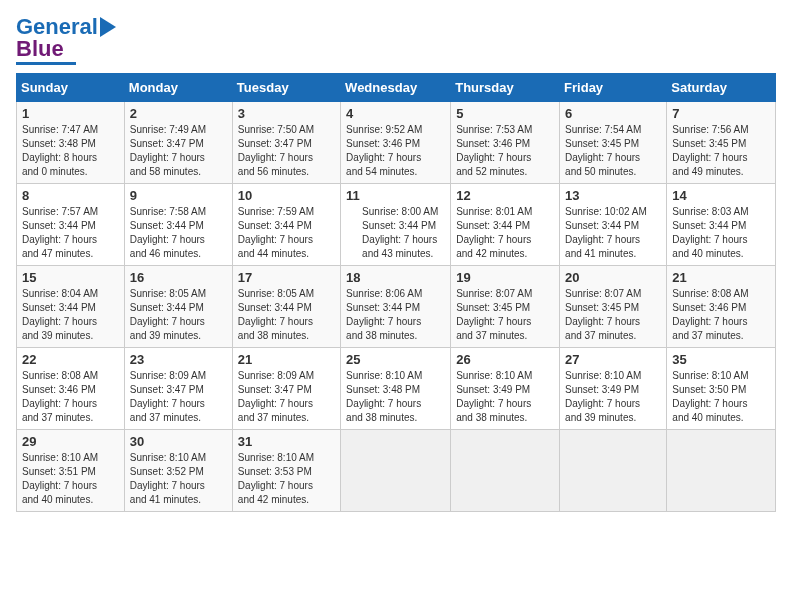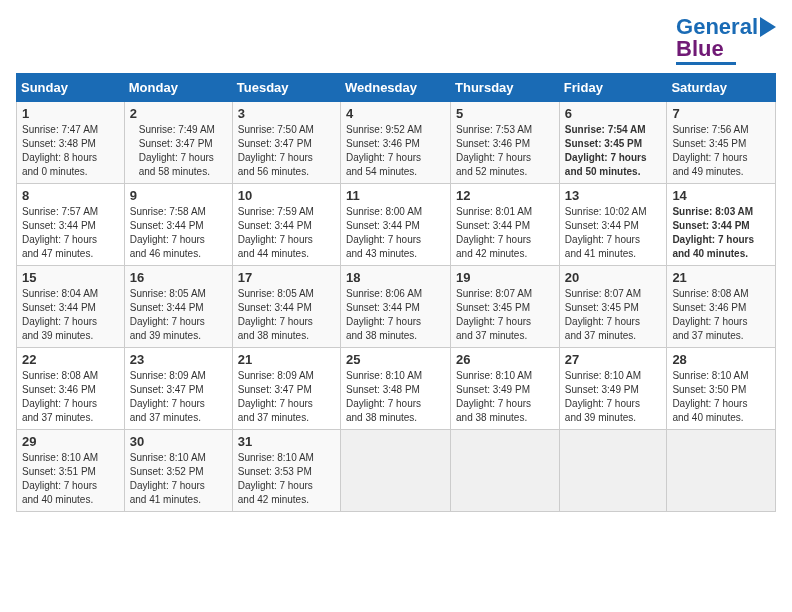--- a/index.html
+++ b/index.html
@@ -5,21 +5,21 @@
     * { box-sizing: border-box; margin: 0; padding: 0; }
     body {
       font-family: Arial, sans-serif;
       background: #fff;
       width: 792px;
       min-height: 612px;
       padding: 16px;
     }
     .header-area {
       display: flex;
-      justify-content: flex-end;
+      justify-content: flex-start;
       align-items: flex-start;
       margin-bottom: 8px;
     }
     .logo {
       display: flex;
       flex-direction: column;
       align-items: flex-start;
     }
     .logo-text {
       font-size: 22px;
@@ -136,21 +136,21 @@
       <tr>
         <td>
           <span class="day-num">1</span>
           <div class="day-info" style="white-space: pre-line;">Sunrise: 7:47 AM
 Sunset: 3:48 PM
 Daylight: 8 hours
 and 0 minutes.</div>
         </td>
         <td>
           <span class="day-num">2</span>
-          <div class="day-info" style="white-space: pre-line; margin-left: 9px;">Sunrise: 7:49 AM
+          <div class="day-info" style="white-space: pre-line;">Sunrise: 7:49 AM
 Sunset: 3:47 PM
 Daylight: 7 hours
 and 58 minutes.</div>
         </td>
         <td>
           <span class="day-num">3</span>
           <div class="day-info" style="white-space: pre-line;">Sunrise: 7:50 AM
 Sunset: 3:47 PM
 Daylight: 7 hours
 and 56 minutes.</div>
@@ -164,21 +164,21 @@
         </td>
         <td>
           <span class="day-num">5</span>
           <div class="day-info" style="white-space: pre-line;">Sunrise: 7:53 AM
 Sunset: 3:46 PM
 Daylight: 7 hours
 and 52 minutes.</div>
         </td>
         <td>
           <span class="day-num">6</span>
-          <div class="day-info" style="white-space: pre-line; font-weight: bold;">Sunrise: 7:54 AM
+          <div class="day-info" style="white-space: pre-line;">Sunrise: 7:54 AM
 Sunset: 3:45 PM
 Daylight: 7 hours
 and 50 minutes.</div>
         </td>
         <td>
           <span class="day-num">7</span>
           <div class="day-info" style="white-space: pre-line;">Sunrise: 7:56 AM
 Sunset: 3:45 PM
 Daylight: 7 hours
 and 49 minutes.</div>
@@ -201,42 +201,42 @@
         </td>
         <td>
           <span class="day-num">10</span>
           <div class="day-info" style="white-space: pre-line;">Sunrise: 7:59 AM
 Sunset: 3:44 PM
 Daylight: 7 hours
 and 44 minutes.</div>
         </td>
         <td>
           <span class="day-num">11</span>
-          <div class="day-info" style="white-space: pre-line;">Sunrise: 8:00 AM
+          <div class="day-info" style="white-space: pre-line; margin-left: 16px;">Sunrise: 8:00 AM
 Sunset: 3:44 PM
 Daylight: 7 hours
 and 43 minutes.</div>
         </td>
         <td>
           <span class="day-num">12</span>
           <div class="day-info" style="white-space: pre-line;">Sunrise: 8:01 AM
 Sunset: 3:44 PM
 Daylight: 7 hours
 and 42 minutes.</div>
         </td>
         <td>
           <span class="day-num">13</span>
           <div class="day-info" style="white-space: pre-line;">Sunrise: 10:02 AM
 Sunset: 3:44 PM
 Daylight: 7 hours
 and 41 minutes.</div>
         </td>
         <td>
           <span class="day-num">14</span>
-          <div class="day-info" style="white-space: pre-line; font-weight: bold;">Sunrise: 8:03 AM
+          <div class="day-info" style="white-space: pre-line;">Sunrise: 8:03 AM
 Sunset: 3:44 PM
 Daylight: 7 hours
 and 40 minutes.</div>
         </td>
       </tr>
       <tr>
         <td>
           <span class="day-num">15</span>
           <div class="day-info" style="white-space: pre-line;">Sunrise: 8:04 AM
 Sunset: 3:44 PM
@@ -323,21 +323,21 @@
 and 38 minutes.</div>
         </td>
         <td>
           <span class="day-num">27</span>
           <div class="day-info" style="white-space: pre-line;">Sunrise: 8:10 AM
 Sunset: 3:49 PM
 Daylight: 7 hours
 and 39 minutes.</div>
         </td>
         <td>
-          <span class="day-num">28</span>
+          <span class="day-num">35</span>
           <div class="day-info" style="white-space: pre-line;">Sunrise: 8:10 AM
 Sunset: 3:50 PM
 Daylight: 7 hours
 and 40 minutes.</div>
         </td>
       </tr>
       <tr>
         <td>
           <span class="day-num">29</span>
           <div class="day-info" style="white-space: pre-line;">Sunrise: 8:10 AM

